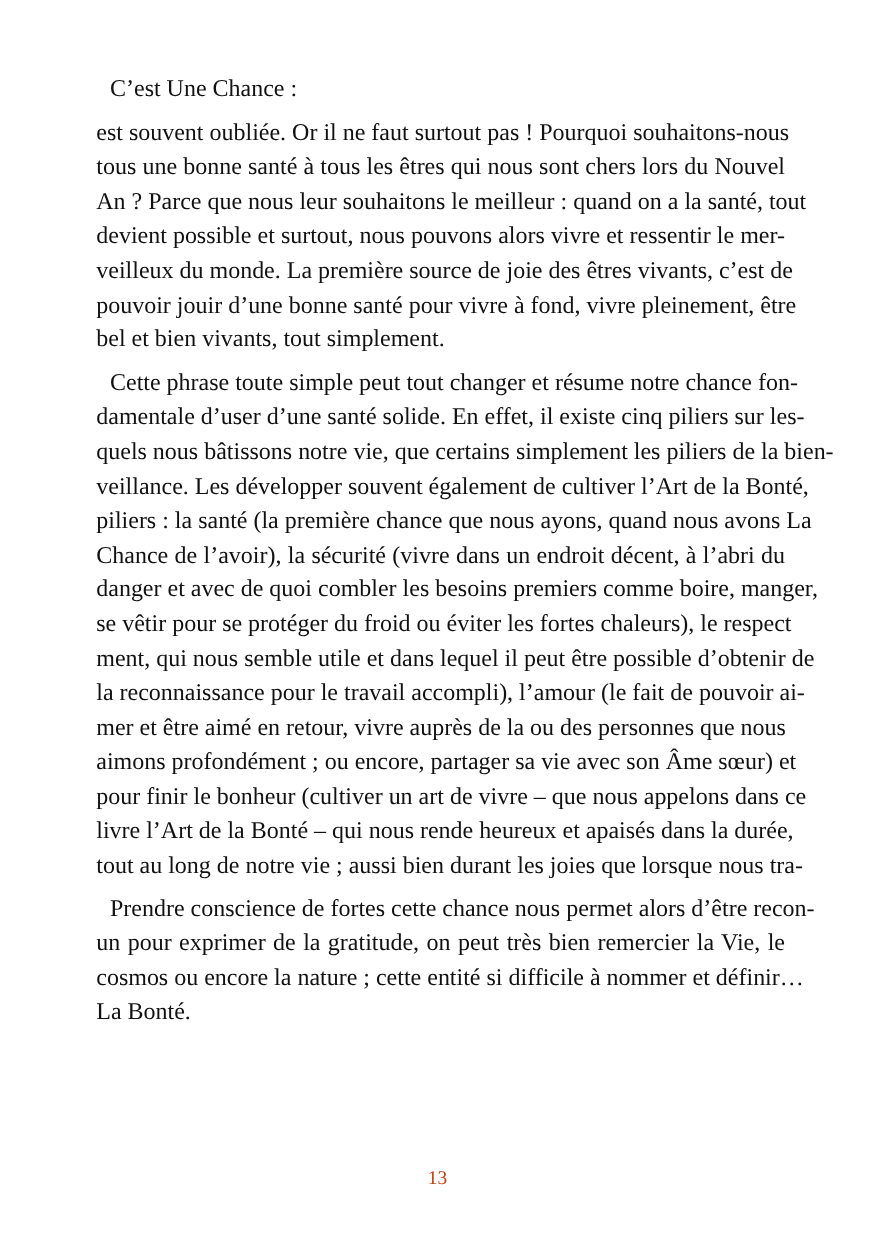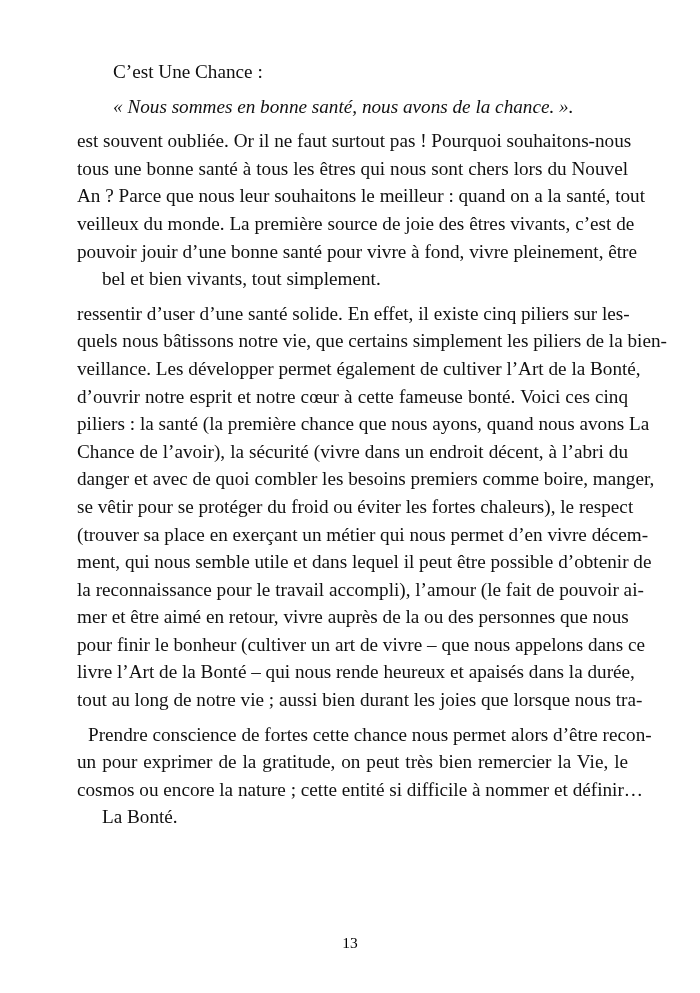--- a/index.html
+++ b/index.html
@@ -7,60 +7,58 @@
     .page {
       position: absolute; left: 77px; top: 58px; width: 551px;
       font-family: "Liberation Serif", "DejaVu Serif", serif;
       font-size: 19.2px; color: #111111;
     }
     .para { margin: 0 0 7px 0; }
     .line {
       display: block; height: 27.6px; line-height: 27.6px; white-space: nowrap;
       text-align: justify; text-align-last: justify;
     }
-    .line.last { text-align-last: left; margin-left: 25px; }
+    .line.last { text-align-last: left; }
     .first { text-indent: 11px; }
     .italic { font-style: italic; }
     .page-number {
       position: absolute; left: 0; width: 700px; top: 934px; text-align: center;
-      font-family: "Liberation Serif", "DejaVu Serif", serif; font-size: 15.5px; color: #000000;
+      font-family: "Liberation Serif", "DejaVu Serif", serif; font-size: 15.5px; color: #c2410c;
     }
   </style>
 </head>
 <body>
 
 <div class="page">
   <div class="para">
     <span class="line last first">C’est Une Chance :</span>
   </div>
-  <div class="para">
-    <span class="line last first italic">« Nous sommes en bonne santé, nous avons de la chance. ».</span>
-  </div>
   <div id="paragraphs">
       <div class="para">
         <span class="line">est souvent oubliée. Or il ne faut surtout pas ! Pourquoi souhaitons-nous</span>
         <span class="line">tous une bonne santé à tous les êtres qui nous sont chers lors du Nouvel</span>
         <span class="line">An ? Parce que nous leur souhaitons le meilleur : quand on a la santé, tout</span>
+        <span class="line">devient possible et surtout, nous pouvons alors vivre et ressentir le mer-</span>
         <span class="line">veilleux du monde. La première source de joie des êtres vivants, c’est de</span>
         <span class="line">pouvoir jouir d’une bonne santé pour vivre à fond, vivre pleinement, être</span>
         <span class="line last">bel et bien vivants, tout simplement.</span>
       </div>
       <div class="para">
-        <span class="line">ressentir d’user d’une santé solide. En effet, il existe cinq piliers sur les-</span>
+        <span class="line first">Cette phrase toute simple peut tout changer et résume notre chance fon-</span>
+        <span class="line">damentale d’user d’une santé solide. En effet, il existe cinq piliers sur les-</span>
         <span class="line">quels nous bâtissons notre vie, que certains simplement les piliers de la bien-</span>
-        <span class="line">veillance. Les développer permet également de cultiver l’Art de la Bonté,</span>
-        <span class="line">d’ouvrir notre esprit et notre cœur à cette fameuse bonté. Voici ces cinq</span>
+        <span class="line">veillance. Les développer souvent également de cultiver l’Art de la Bonté,</span>
         <span class="line">piliers : la santé (la première chance que nous ayons, quand nous avons La</span>
         <span class="line">Chance de l’avoir), la sécurité (vivre dans un endroit décent, à l’abri du</span>
         <span class="line">danger et avec de quoi combler les besoins premiers comme boire, manger,</span>
         <span class="line">se vêtir pour se protéger du froid ou éviter les fortes chaleurs), le respect</span>
-        <span class="line">(trouver sa place en exerçant un métier qui nous permet d’en vivre décem-</span>
         <span class="line">ment, qui nous semble utile et dans lequel il peut être possible d’obtenir de</span>
         <span class="line">la reconnaissance pour le travail accompli), l’amour (le fait de pouvoir ai-</span>
         <span class="line">mer et être aimé en retour, vivre auprès de la ou des personnes que nous</span>
+        <span class="line">aimons profondément ; ou encore, partager sa vie avec son Âme sœur) et</span>
         <span class="line">pour finir le bonheur (cultiver un art de vivre – que nous appelons dans ce</span>
         <span class="line">livre l’Art de la Bonté – qui nous rende heureux et apaisés dans la durée,</span>
         <span class="line">tout au long de notre vie ; aussi bien durant les joies que lorsque nous tra-</span>
       </div>
       <div class="para">
         <span class="line first">Prendre conscience de fortes cette chance nous permet alors d’être recon-</span>
         <span class="line">un pour exprimer de la gratitude, on peut très bien remercier la Vie, le</span>
         <span class="line">cosmos ou encore la nature ; cette entité si difficile à nommer et définir…</span>
         <span class="line last">La Bonté.</span>
       </div>

